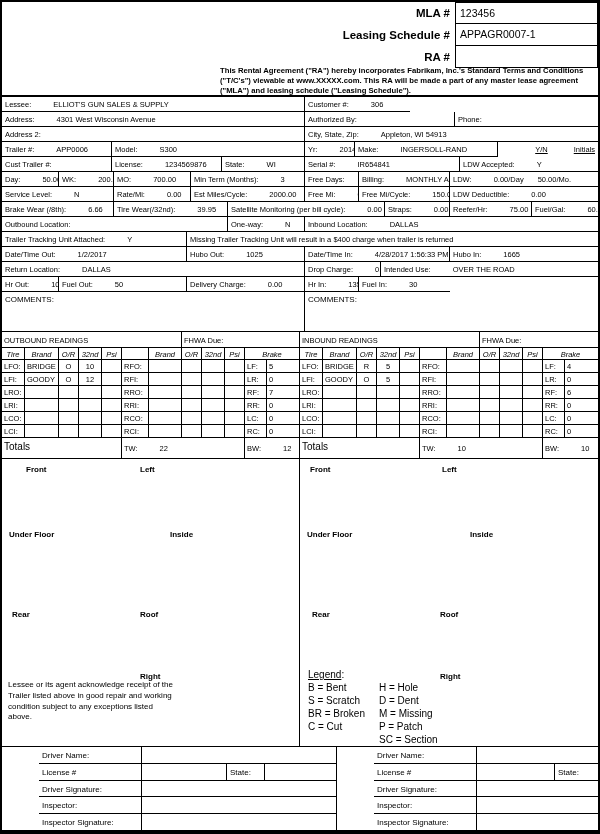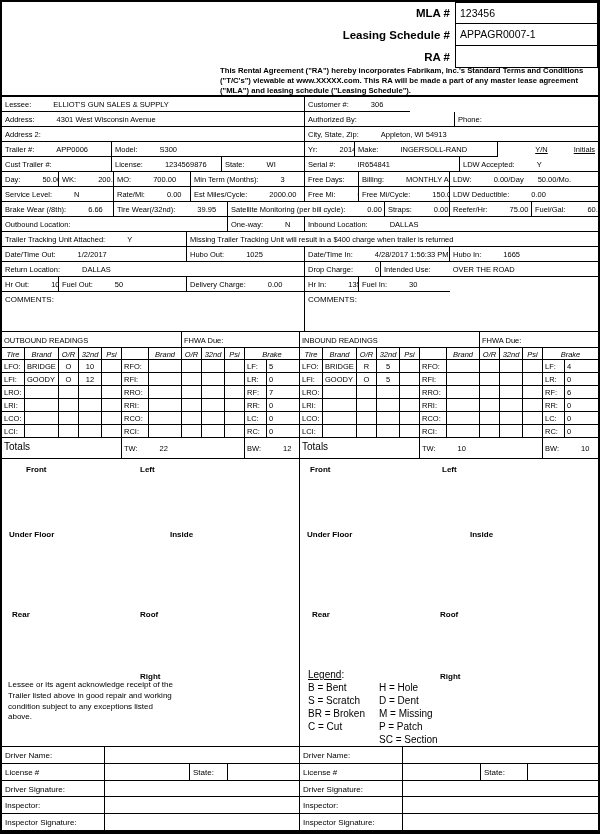--- a/index.html
+++ b/index.html
@@ -42,21 +42,21 @@
   .diagram{display:flex;height:287px;border-bottom:1px solid #000;}
   .dhalf{width:298px;box-sizing:border-box;position:relative;}
   .dhalf.dl{border-right:1px solid #000;}
   .plabel{position:absolute;font-size:8px;font-weight:bold;white-space:nowrap;}
   .ack{position:absolute;left:6px;top:221px;width:168px;font-size:8px;line-height:1.35;}
   .legend{position:absolute;left:8px;top:209px;font-size:10px;line-height:13px;}
   .legend .u{text-decoration:underline;}
   .legend-cols{display:flex;gap:14px;}
   
   .sig{display:flex;}
-  .sigt{width:324px;}
+  .sigt{width:324px;margin-left:37px;}
   .sig .row{height:16.8px;}
   .sigt .cell{font-size:8px;padding-top:4px;}
   .sigt.rt-sr .row > .cell:last-child{border-right:none;}
 </style>
 </head>
 <body>
 
 <div class="page">
 
   <div class="hdr">

